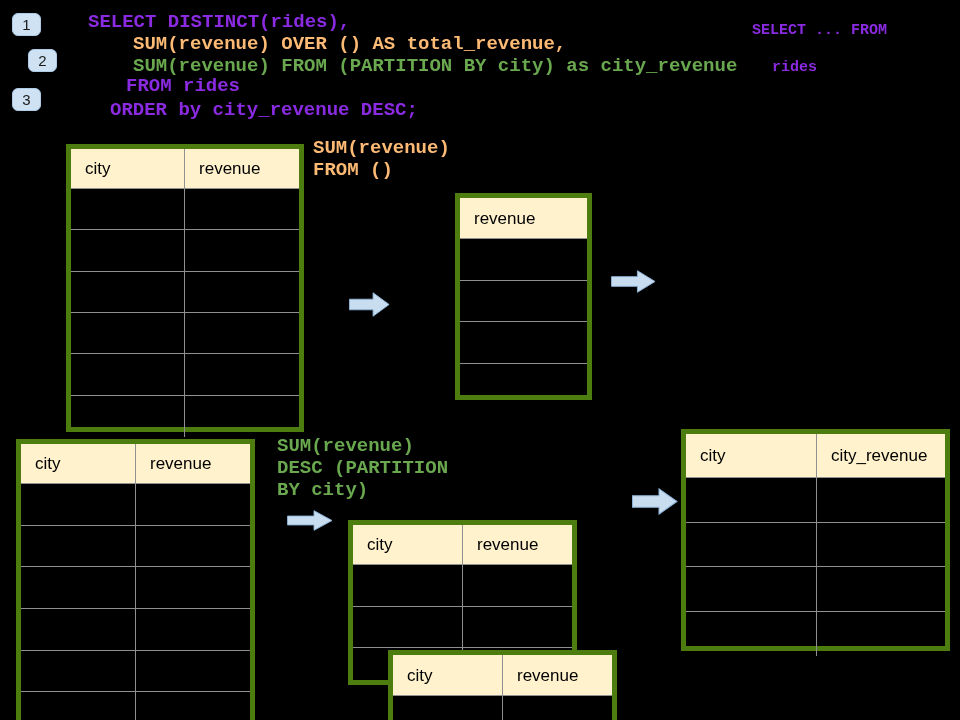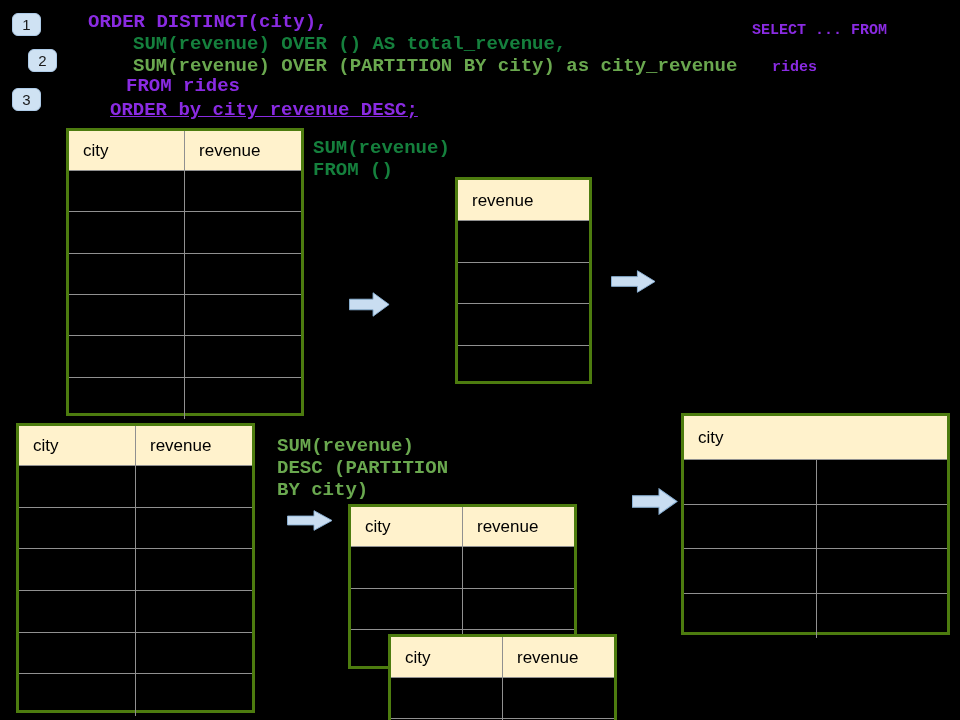--- a/index.html
+++ b/index.html
@@ -9,35 +9,35 @@
   .code {
     position: absolute;
     font-family: "Liberation Mono", "DejaVu Sans Mono", monospace;
     font-weight: bold;
     font-size: 19px;
     line-height: 22px;
     white-space: pre;
   }
   .code.small { font-size: 15px; line-height: 21px; }
   .purple { color: #8A2BE2; }
-  .red    { color: #15803d; }
+  .red    { color: #fdba74; }
   .green  { color: #6AA84F; }
 
   .badge {
     position: absolute;
     width: 29px; height: 23px;
     background: #CFE2F3;
     border: 1px solid #AECBE8;
     border-radius: 6px;
     color: #1a1a1a;
     font-size: 15px;
     display: flex; align-items: center; justify-content: center;
   }
 
-  .tbl { position: absolute; border: 3px solid #4d7c0f; background: transparent; }
+  .tbl { position: absolute; border: 5px solid #4d7c0f; background: transparent; margin-top: 16px; }
   .trow { display: flex; border-bottom: 1px solid #909090; }
   .trow:last-child { border-bottom: none; }
   .tcell { border-right: 1px solid #909090; height: 100%; }
   .tcell:last-child { border-right: none; }
   .thead { background: #FFF2CC; }
   .thead .tcell {
     display: flex; align-items: center;
     padding-left: 14px;
     font-size: 17px; color: #000;
   }
@@ -45,25 +45,25 @@
   .arrow { position: absolute; }
   .arrow path { fill: #C9DDF1; stroke: #8DB4D8; stroke-width: 1; }
 </style>
 </head>
 <body>
 
 <div class="badge" style="left:12px; top:13px;">1</div>
 <div class="badge" style="left:28px; top:49px;">2</div>
 <div class="badge" style="left:12px; top:88px;">3</div>
 
-<div class="code purple" style="left:88px;  top:11px;">ORDER DISTINCT(city),</div>
+<div class="code purple" style="left:88px;  top:11px;">SELECT DISTINCT(rides),</div>
 <div class="code red" style="left:133px; top:33px;">SUM(revenue) OVER () AS total_revenue,</div>
-<div class="code green" style="left:133px; top:55px;">SUM(revenue) OVER (PARTITION BY city) as city_revenue</div>
+<div class="code green" style="left:133px; top:55px;">SUM(revenue) FROM (PARTITION BY city) as city_revenue</div>
 <div class="code purple" style="left:110px; top:75px;margin-left:16px;">FROM rides</div>
-<div class="code purple" style="left:110px; top:99px;text-decoration:underline;">ORDER by city_revenue DESC;</div>
+<div class="code purple" style="left:110px; top:99px;">ORDER by city_revenue DESC;</div>
 
 <div class="code small purple" style="left:752px; top:20px;">SELECT ... FROM</div>
 <div class="code small purple" style="left:772px; top:57px;">rides</div>
 
 <div class="code red" style="left:313px; top:137px;">SUM(revenue)</div>
 <div class="code red" style="left:313px; top:159px;">FROM ()</div>
 
 <div class="code green" style="left:277px; top:435px;">SUM(revenue)</div>
 <div class="code green" style="left:277px; top:457px;">DESC (PARTITION</div>
 <div class="code green" style="left:277px; top:479px;">BY city)</div>
@@ -178,20 +178,21 @@
     </div>
     <div class="trow" style="height: 41px;">
       <div class="tcell" style="height: 41px; width: 115px;"></div>
       <div class="tcell" style="height: 41px; width: 114px;"></div>
     </div>
   </div>
 
 <div class="tbl" style="left:681px; top:413px; width:269px; height:222px;">
     <div class="trow thead" style="height: 44px;">
       <div class="tcell" style="height: 44px; width: 136px;">city</div>
+      <div class="tcell" style="height: 44px; width: 133px;">city_revenue</div>
     </div>
     <div class="trow" style="height: 44.5px;">
       <div class="tcell" style="height: 44.5px; width: 136px;"></div>
       <div class="tcell" style="height: 44.5px; width: 133px;"></div>
     </div>
     <div class="trow" style="height: 44.5px;">
       <div class="tcell" style="height: 44.5px; width: 136px;"></div>
       <div class="tcell" style="height: 44.5px; width: 133px;"></div>
     </div>
     <div class="trow" style="height: 44.5px;">

